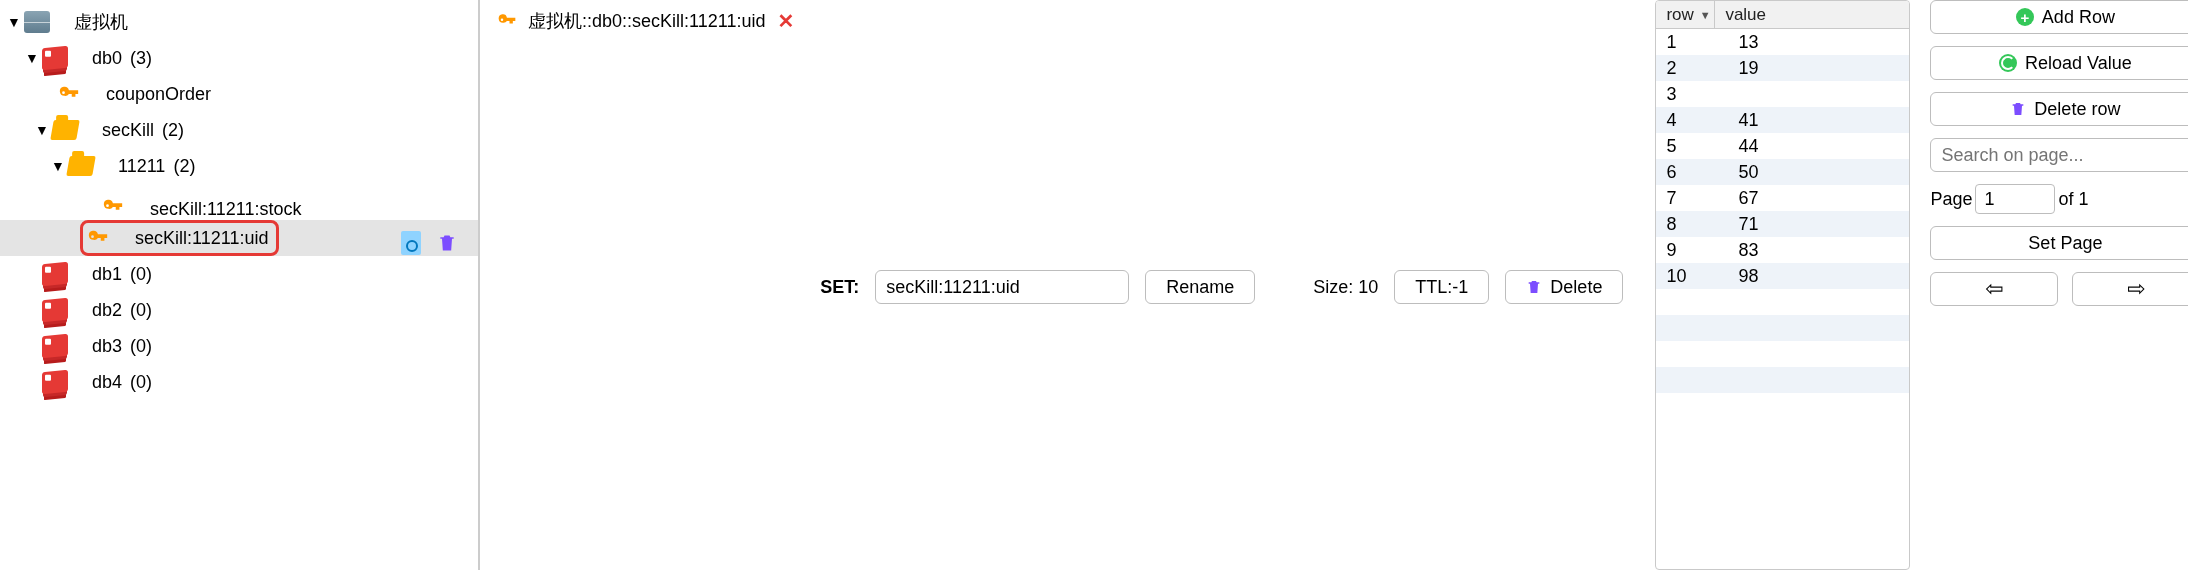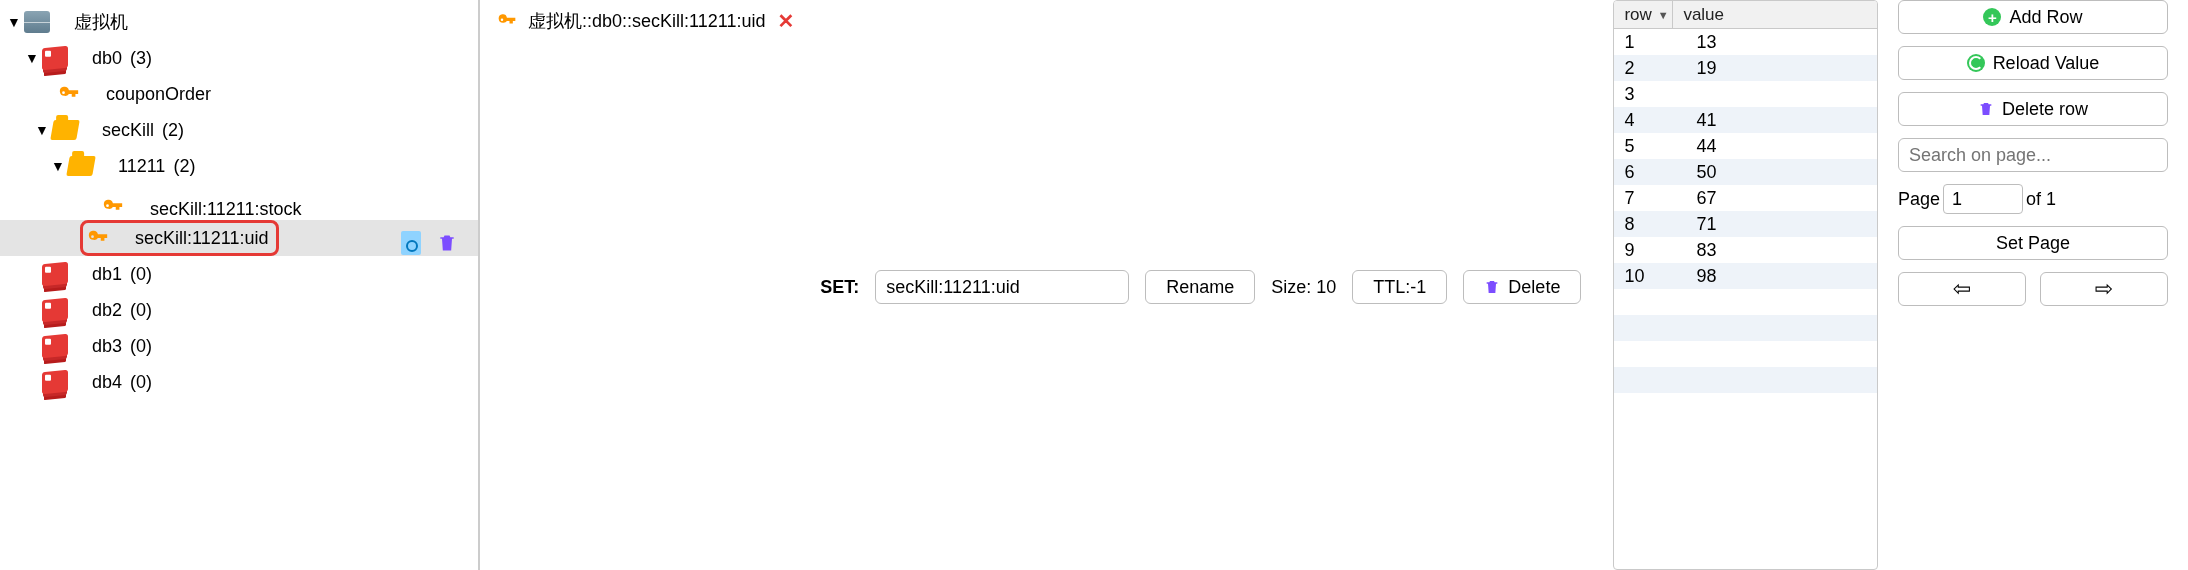--- a/index.html
+++ b/index.html
@@ -40,21 +40,21 @@
 
   .tabbar { display:flex; align-items:flex-end; height:38px; }
   .tab { display:flex; align-items:center; gap:8px; height:34px; padding:0 14px; background:#fff; border-top-left-radius:6px; border-top-right-radius:6px; position:relative; }
   .tab .close { color:#e53935; font-weight:bold; font-size:20px; margin-left:4px; }
   .tabbar-rest { flex:1; height:34px; background:#e6e6e6; border-bottom:1px solid #d9d9d9; border-top-left-radius:6px;}
 
   .toolbar { display:flex; align-items:center; gap:16px; padding:14px 20px 10px 12px; }
   .set-label { font-weight:bold; }
   .key-input { flex:1; height:34px; border:1px solid #bdbdbd; border-radius:6px; padding:0 10px; font-size:18px; }
   .btn { height:34px; border:1px solid #bdbdbd; border-radius:6px; background:#fff; padding:0 20px; font-size:18px; cursor:pointer; display:inline-flex; align-items:center; gap:8px; justify-content:center; }
-  .size-label { white-space:nowrap; }
+  .size-label { white-space:nowrap;margin-left:42px; }
 
   .content { display:flex; flex:1; padding:0 20px 0 12px; gap:20px; overflow:hidden; }
 
   .table-wrap { flex:1; border:1px solid #c9c9c9; border-radius:4px; overflow:hidden; background:#fff; display:flex; flex-direction:column;}
   .thead { display:flex; background:#f1f1f1; border-bottom:1px solid #c9c9c9; height:28px; align-items:center; }
   .th { padding:0 10px; font-size:17px; color:#222; display:flex; align-items:center; gap:6px;}
   .th-row { width:59px; border-right:1px solid #c9c9c9; height:100%; justify-content:flex-start;}
   .th-row .sort { color:#555; font-size:11px;}
   .th-val { flex: 0 0 210px; border-right:1px solid #c9c9c9; height:100%; }
   .th-rest{ flex:1; }

